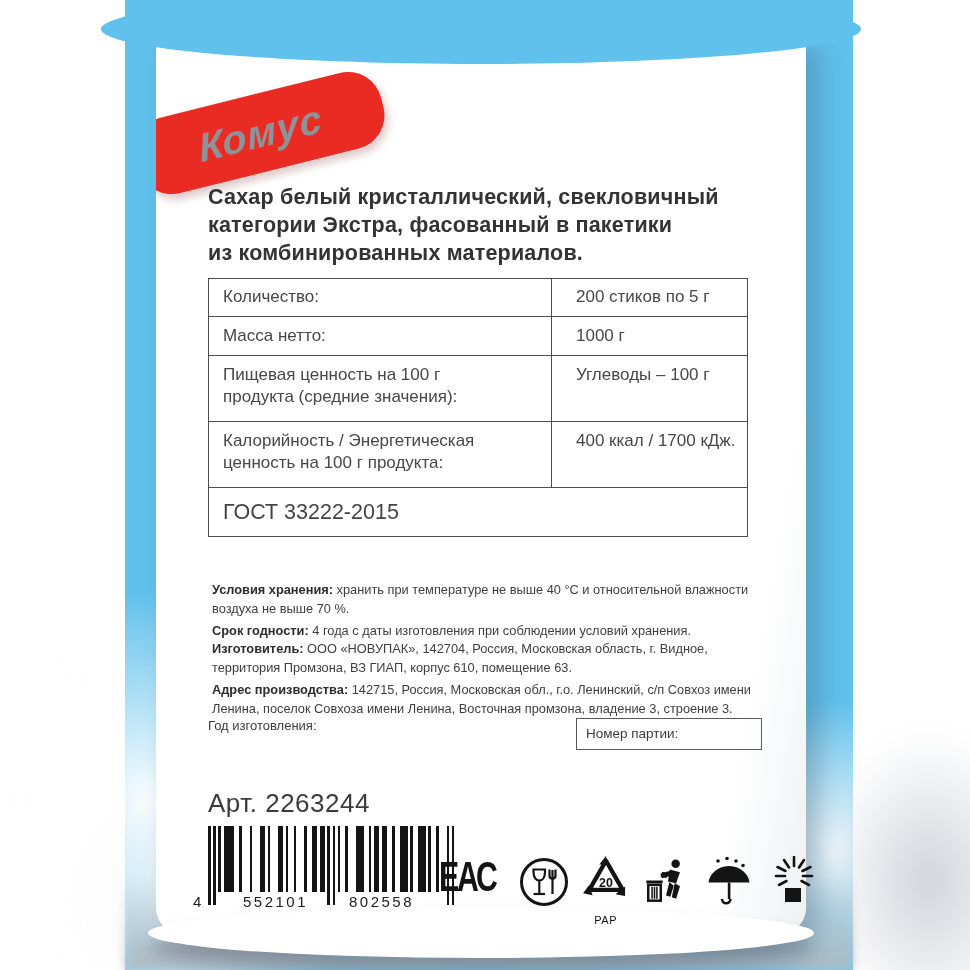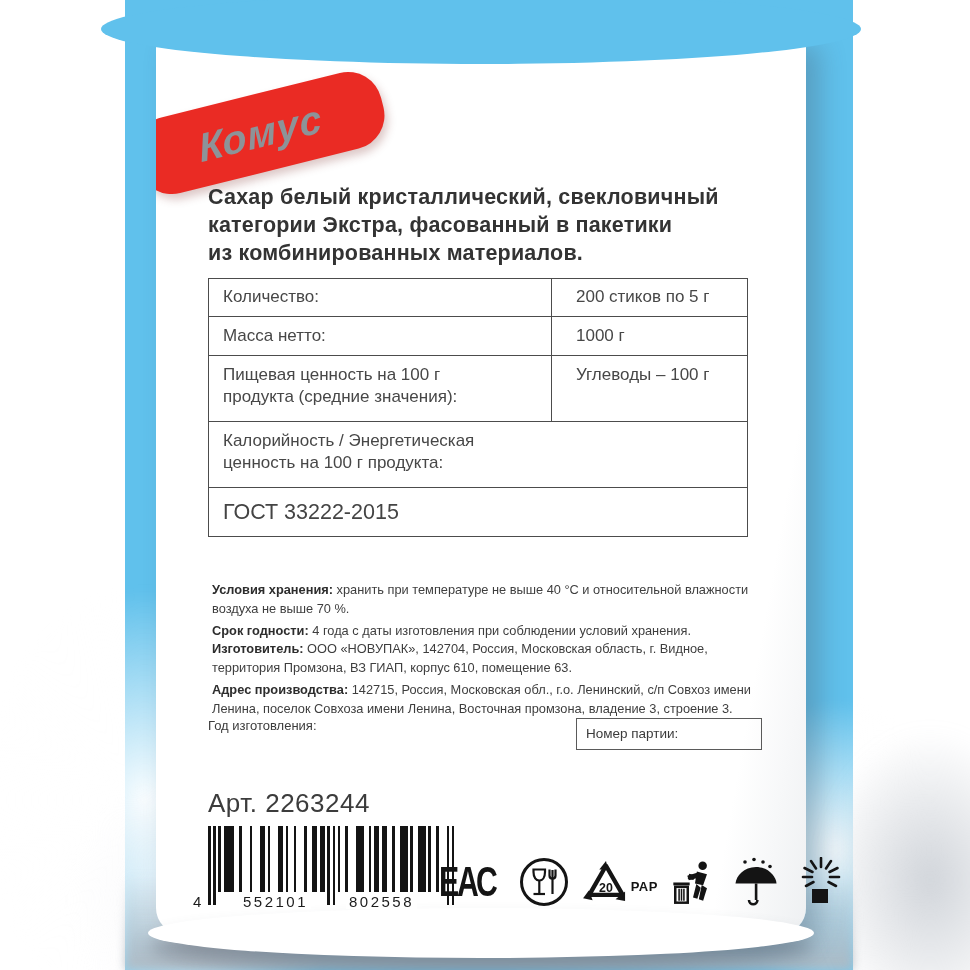--- a/index.html
+++ b/index.html
@@ -78,24 +78,24 @@
   .m.b{background:#141414}
   .m.g{height:79px}
   .bc-num{position:absolute;bottom:1px;font-size:15px;color:#1c1c1c;letter-spacing:2.5px;background:#fff;padding:0 3px;line-height:1}
   .n0{left:-18px;background:transparent}
   .n1{left:32px}
   .n2{left:138px}
 
   .contact{position:absolute;left:274px;top:757px;width:345px;font-size:12.8px;line-height:1.5;white-space:pre-line;color:#3d3d3d}
 
   
-  .cert-icons{position:absolute;left:272px;top:820px;display:flex;align-items:center;gap:11px}
+  .cert-icons{position:absolute;left:272px;top:820px;display:flex;gap:11px}
   .eac{font-size:42px;font-weight:900;color:#141414;transform:scaleX(.72);letter-spacing:-3px;display:inline-block;line-height:1}
-  .icon-pap{display:flex;flex-direction:row;align-items:center}
-  .icon-pap .pap{font-size:13px;font-weight:700;color:#141414;margin-top:8px;letter-spacing:.5px}
+  .icon-pap{display:flex;flex-direction:column;align-items:center}
+  .icon-pap .pap{font-size:11px;font-weight:400;color:#141414;margin-top:16px;letter-spacing:.5px}
   .cert-icons svg{display:block}
 </style>
 </head>
 <body>
 
 <div class="photo">
   <div class="cloud cl1"></div>
   <div class="cloud cl2"></div>
   <div class="cloud cl3"></div>
   <div class="fog"></div>
@@ -125,20 +125,21 @@
         <div class="cell val h2">1000 г</div>
       </div>
       <div class="srow tall">
         <div class="cell">Пищевая ценность на 100 г
 продукта (средние значения):</div>
         <div class="cell val">Углеводы –  100 г</div>
       </div>
       <div class="srow tall">
         <div class="cell">Калорийность / Энергетическая
 ценность на 100 г продукта:</div>
+        <div class="cell val">400 ккал / 1700 кДж.</div>
       </div>
       <div class="gost-row">
         <div class="gost">ГОСТ 33222-2015</div>
       </div>
     </div>
 
     <div class="storage">
       <p class="fine"><b>Условия хранения:</b> <span>хранить при температуре не выше 40 °C и относительной влажности
 воздуха не выше 70 %.</span></p>
       <p class="fine"><b>Срок годности:</b> <span>4 года с даты изготовления при соблюдении условий хранения.</span></p>

